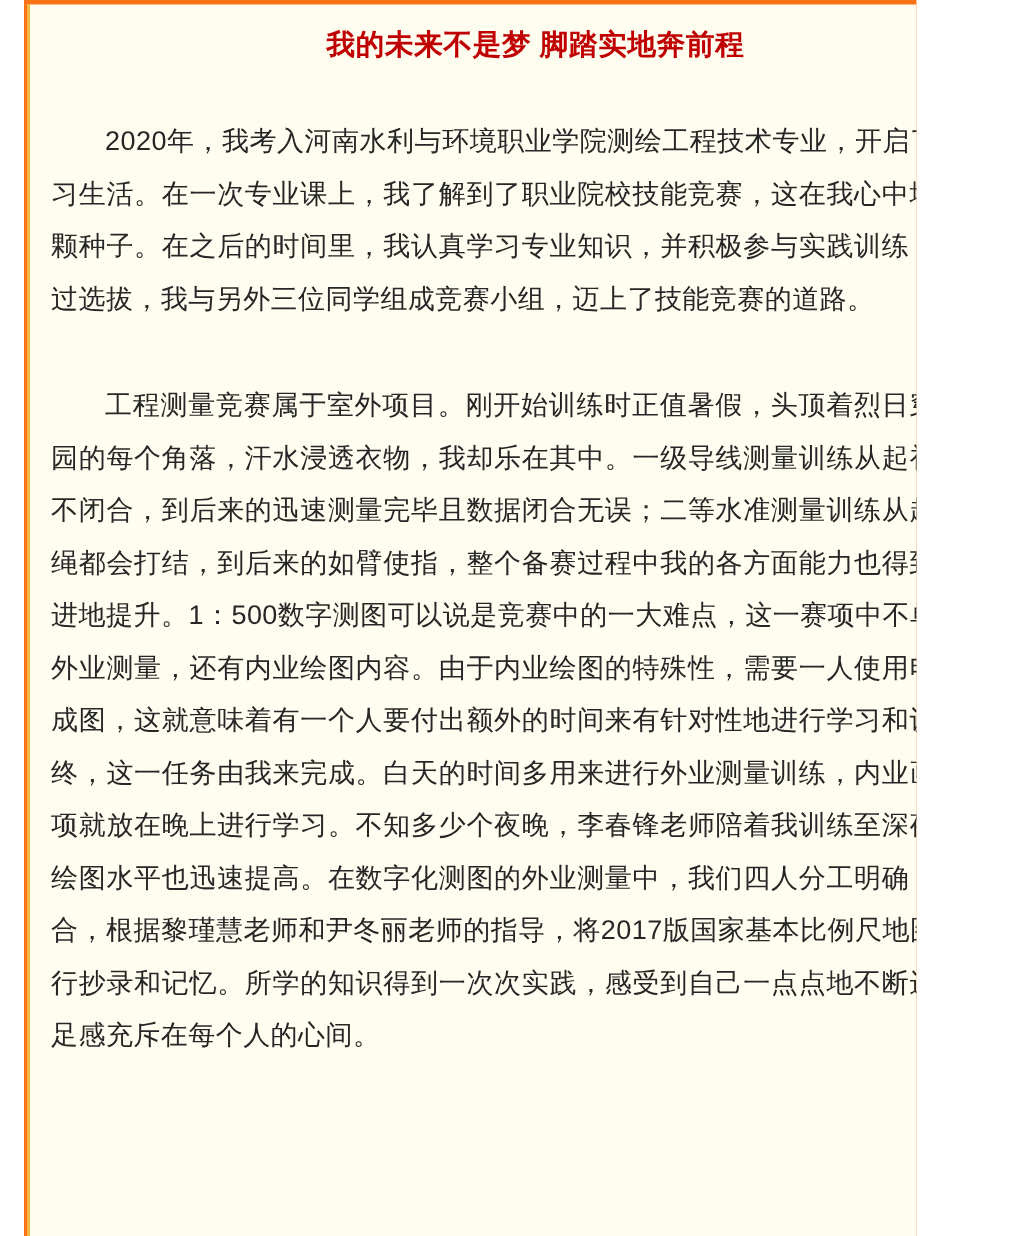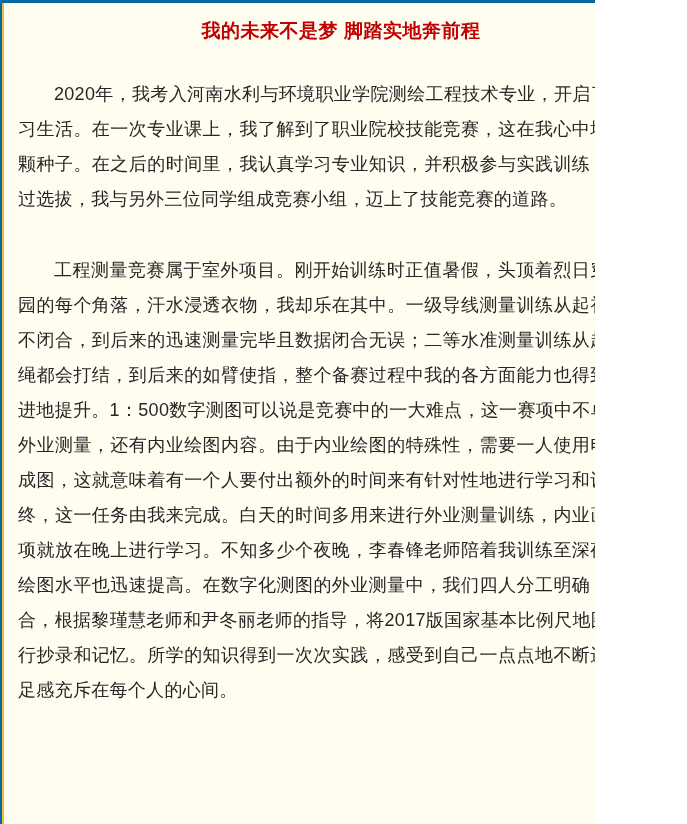--- a/index.html
+++ b/index.html
@@ -5,22 +5,23 @@
   html, body {
     margin: 0;
     padding: 0;
     background: #ffffff;
     font-family: "Liberation Sans", "DejaVu Sans", sans-serif;
   }
   .page {
     position: relative;
     width: 595px;
     height: 824px;
-    background: #0369a1;
+    background: #f97316;
     overflow: hidden;
+    margin-left: 16px;
   }
   .panel {
     position: absolute;
     left: 2px;
     top: 3px;
     width: 679px;
     height: 821px;
     box-sizing: border-box;
     background: #FFFCF0;
     border-left: 2px solid #F0B83E;

